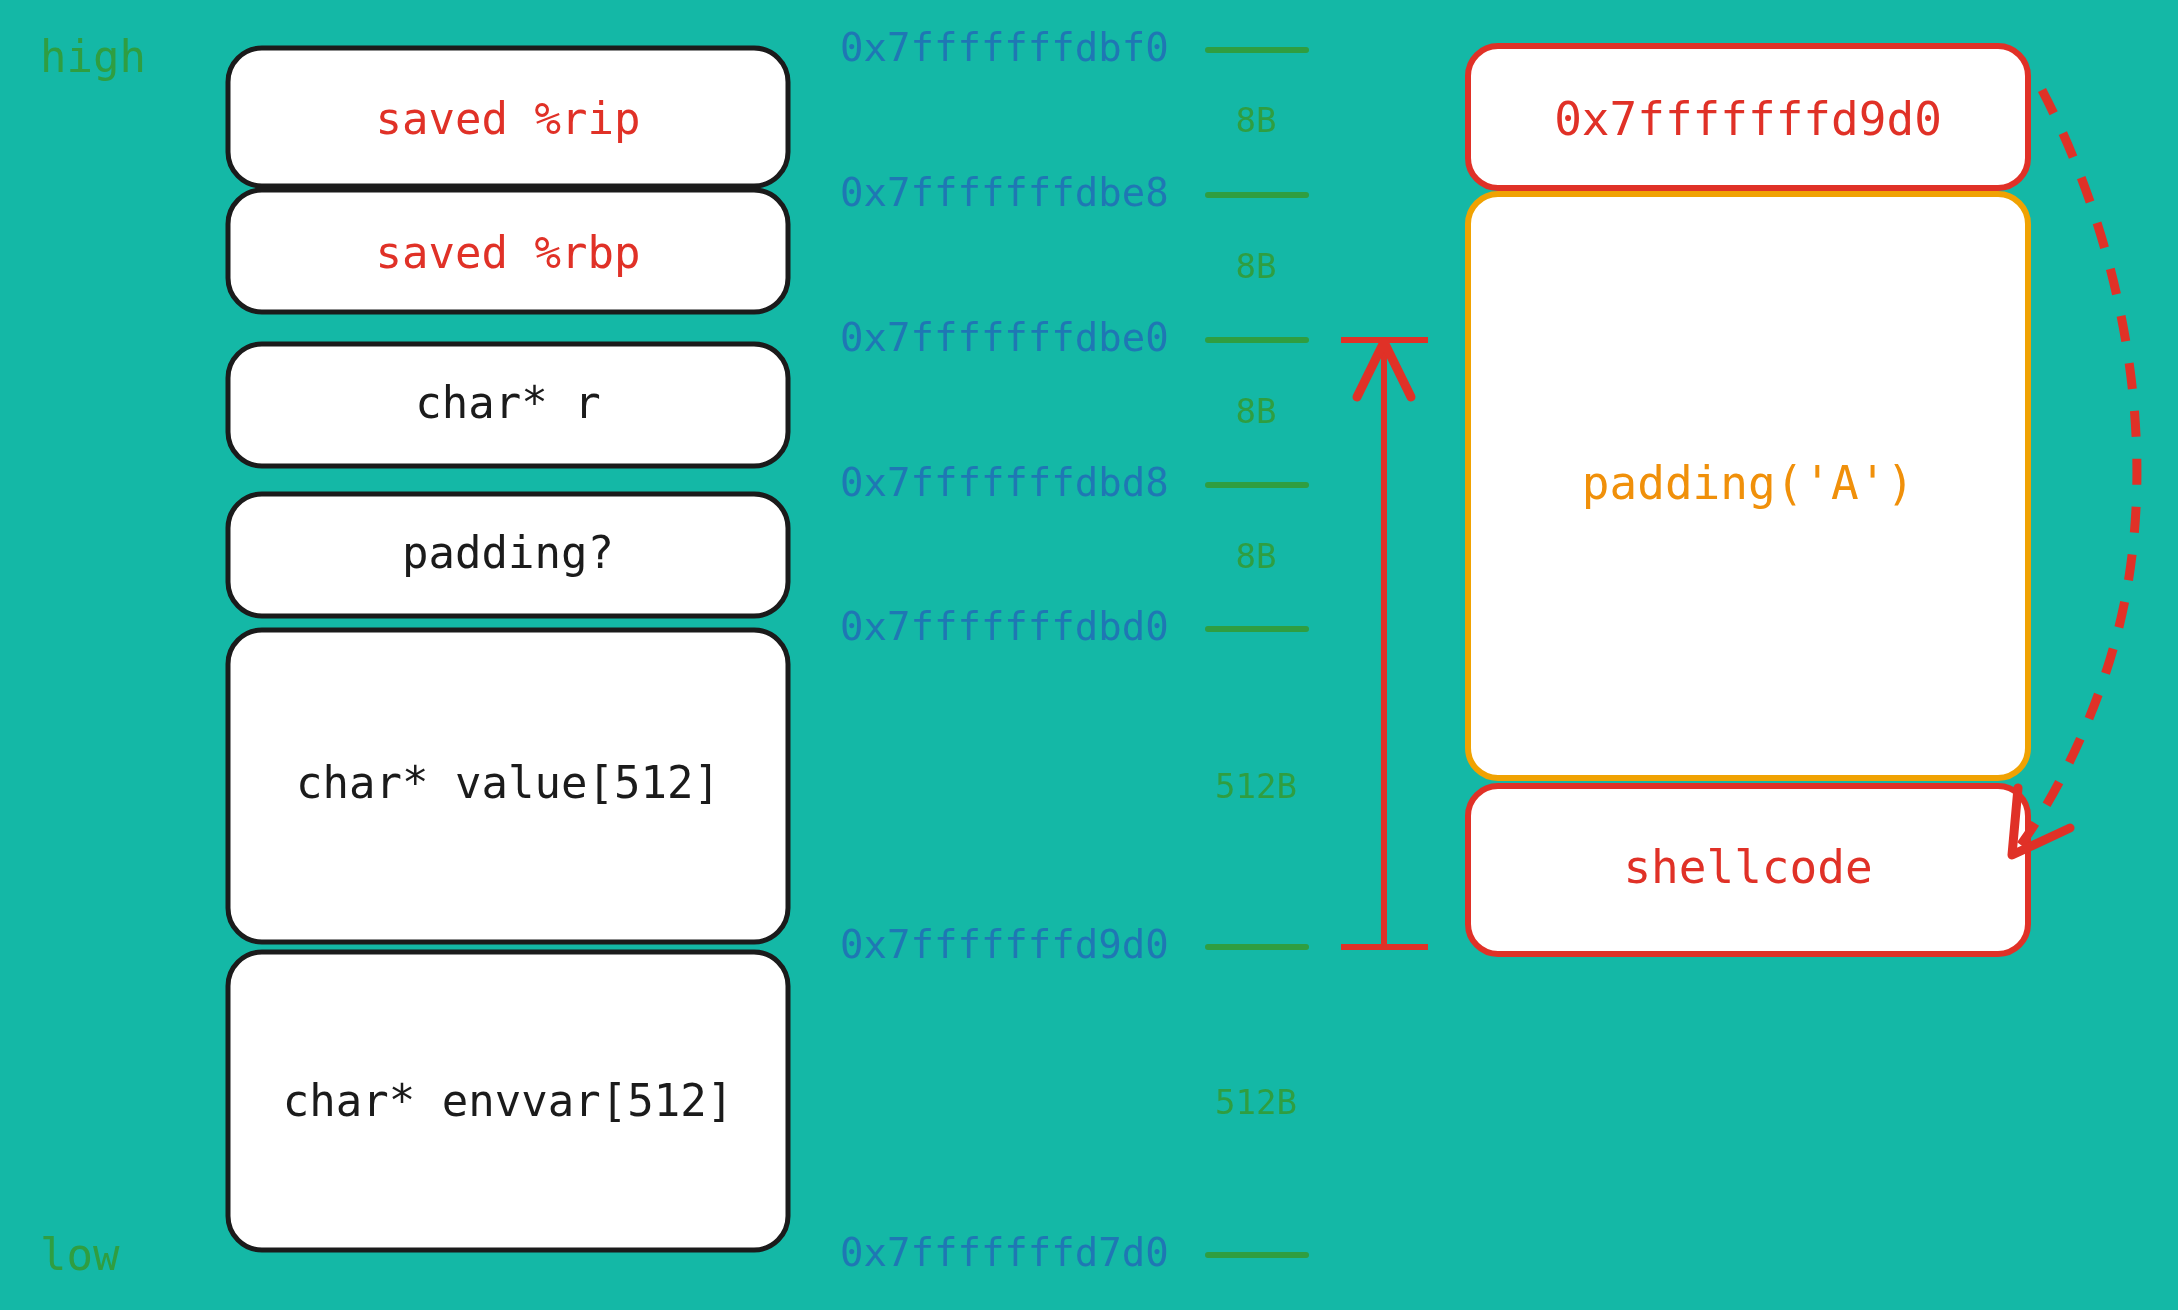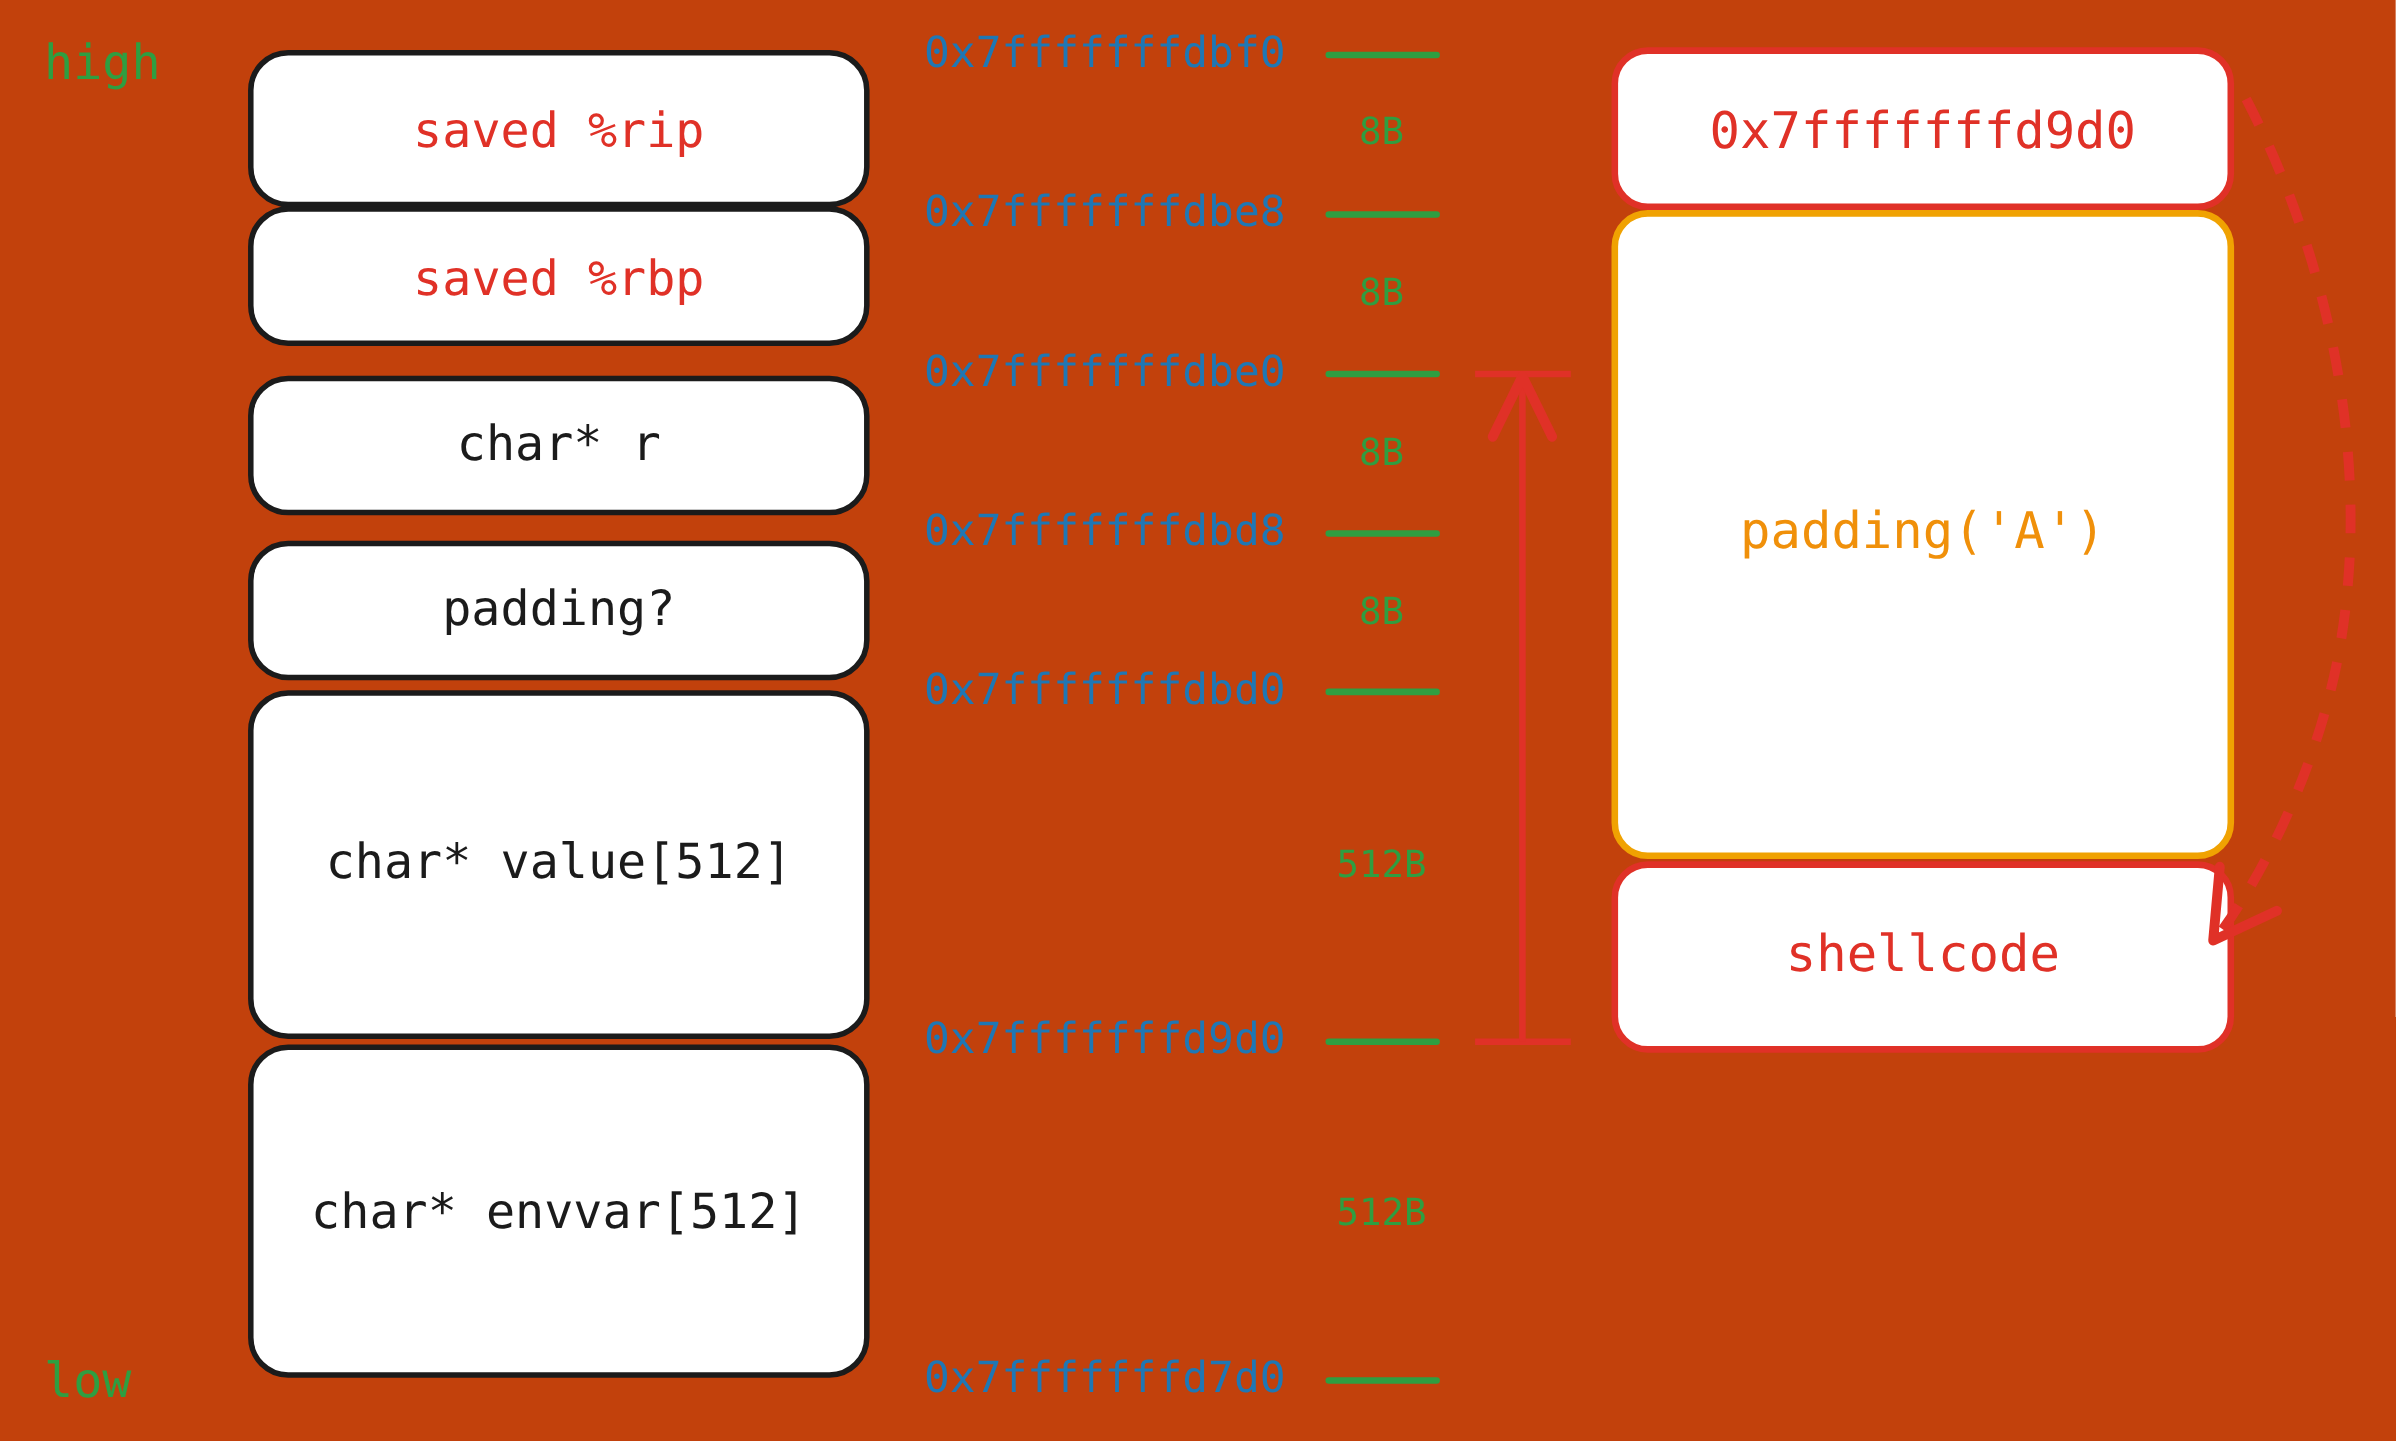--- a/index.html
+++ b/index.html
@@ -7,21 +7,21 @@
     padding: 0;
     background: #ffffff;
   }
   body {
     font-family: "DejaVu Sans Mono", monospace;
   }
   #stage {
     position: relative;
     width: 2178px;
     height: 1310px;
-    background: #c2410c;
+    background: #14b8a6;
     overflow: hidden;
   }
   svg.layer {
     position: absolute;
     left: 0;
     top: 0;
     width: 2178px;
     height: 1310px;
   }
   text {

